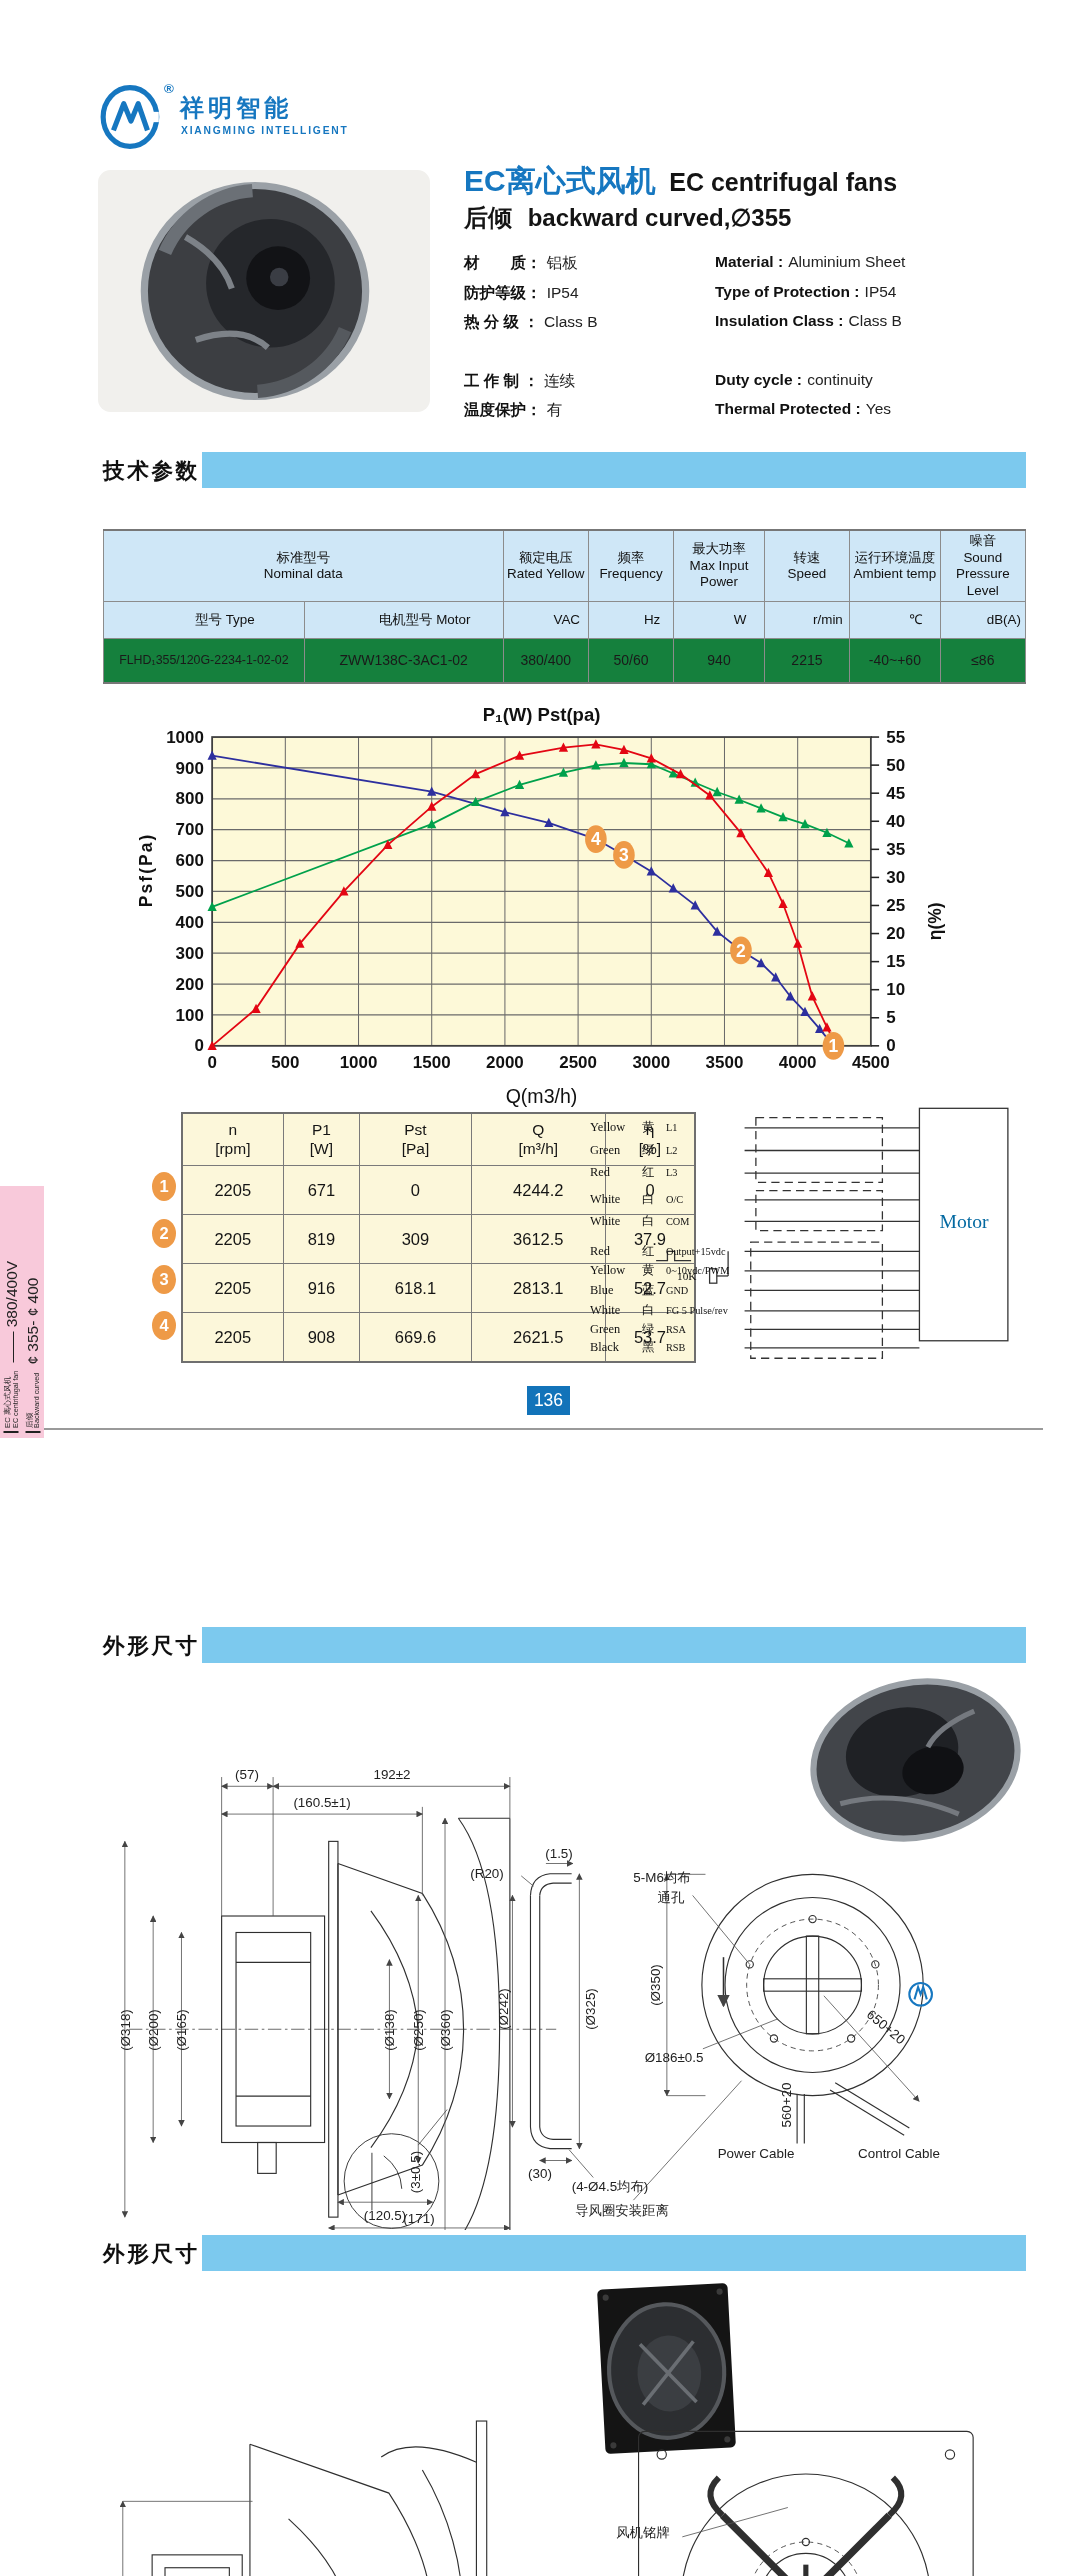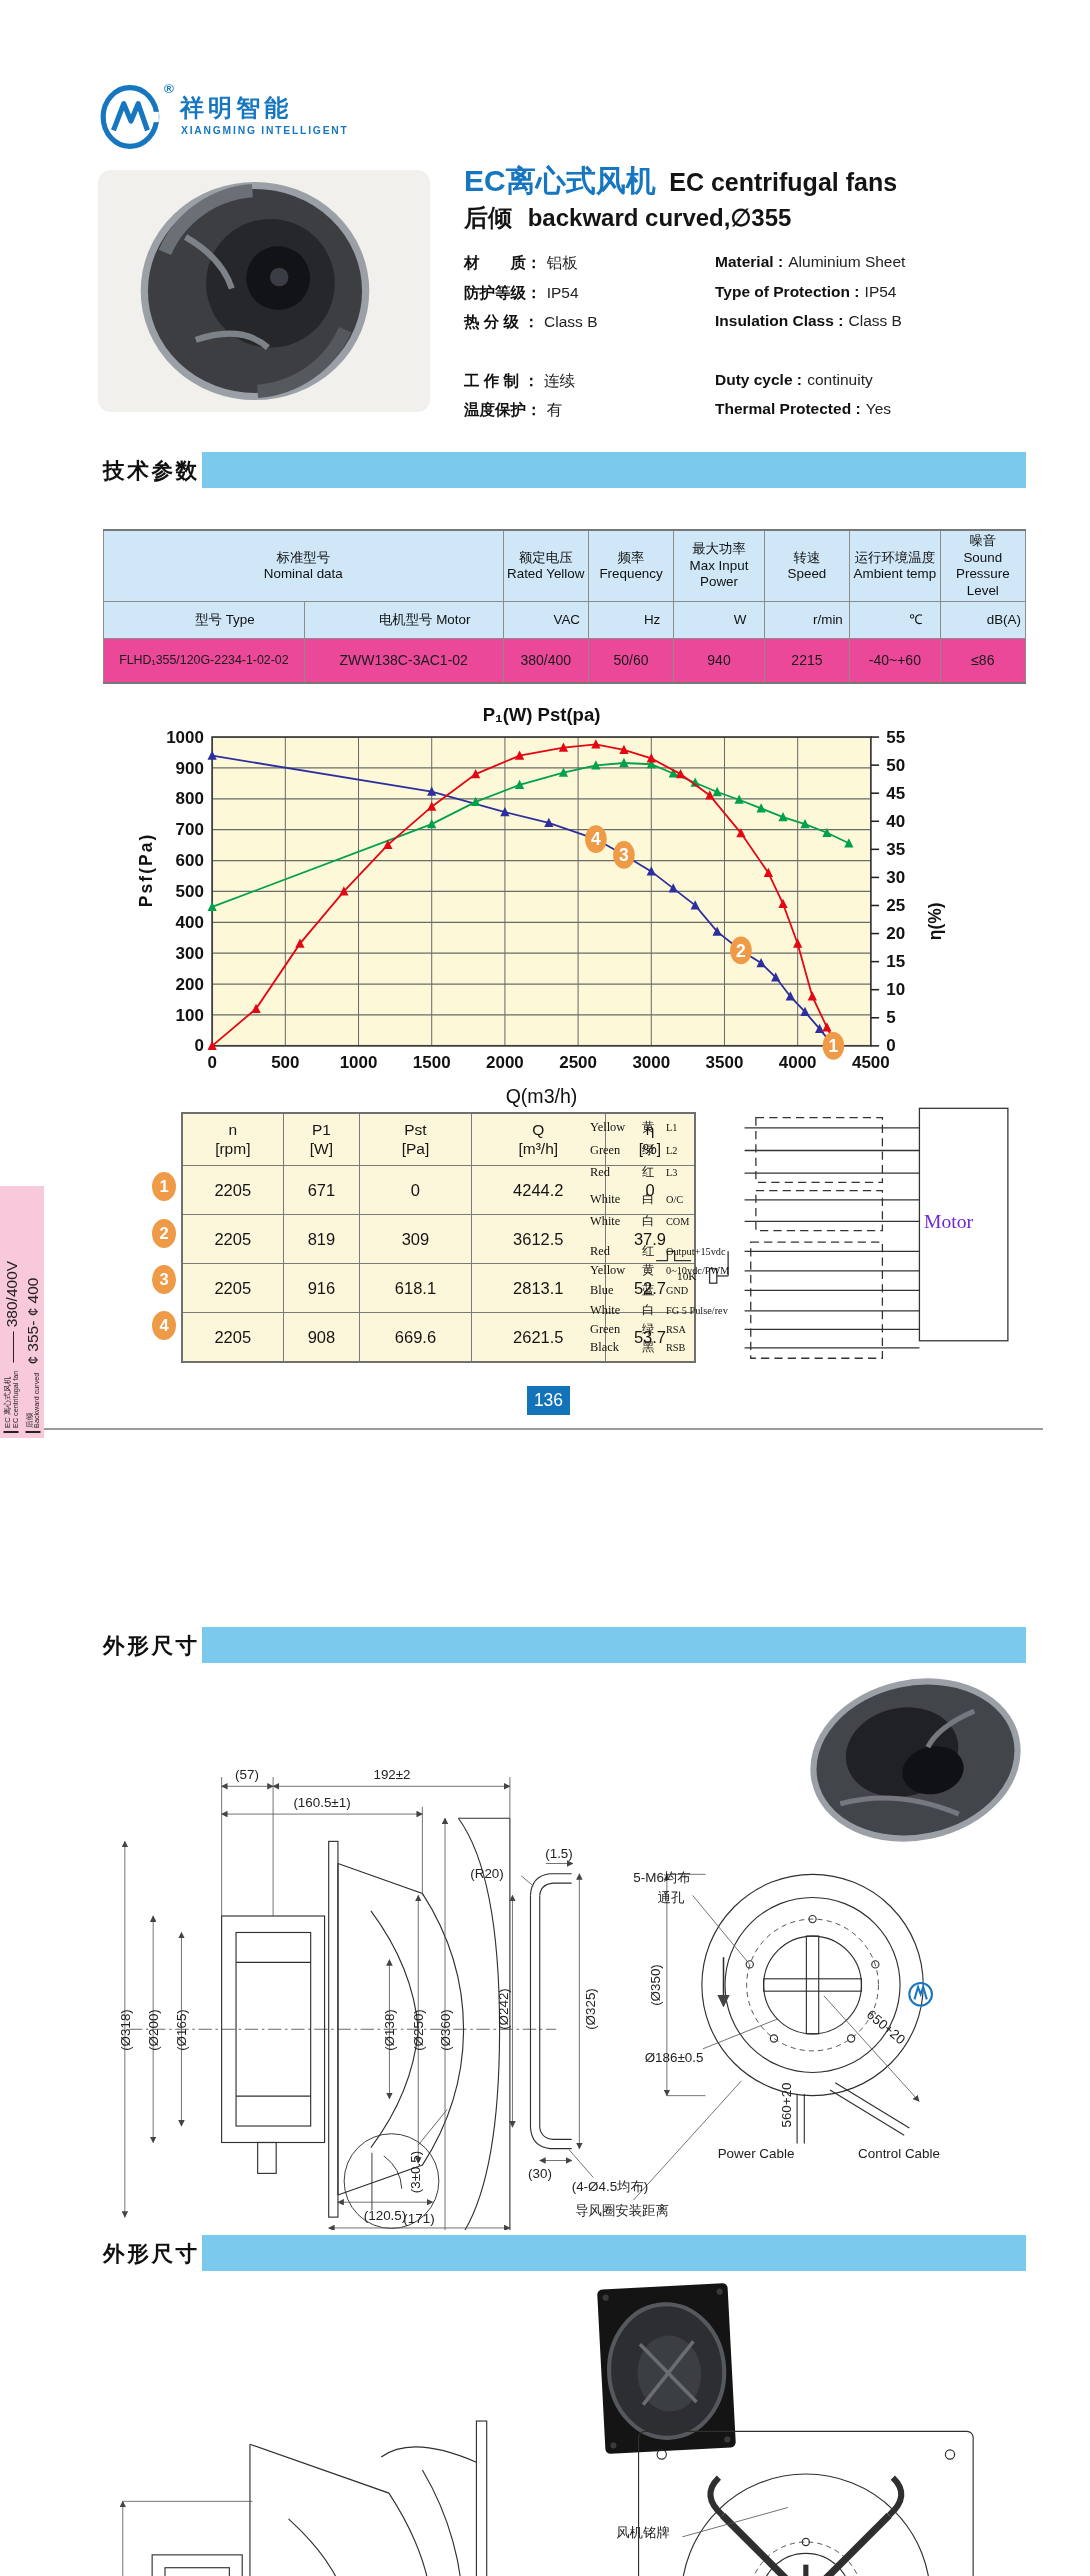--- a/index.html
+++ b/index.html
@@ -33,21 +33,21 @@
   .band{position:absolute;left:0;height:38px;width:1090px;}
   .band .bar{position:absolute;left:202px;right:64px;top:1px;bottom:1px;background:#7cc9ee;}
   .band .label{position:absolute;left:103px;top:50%;transform:translateY(-50%);
                font-size:21.6px;font-weight:bold;color:#101010;letter-spacing:2.6px;white-space:nowrap;}
 
   
   .nom-table{position:absolute;left:103px;top:529px;width:923px;border-collapse:collapse;
              border-top:2.6px solid #777;border-bottom:2.6px solid #777;}
   .nom-table td{border:1px solid #8c8c8c;text-align:center;vertical-align:middle;padding:2.1px 1px;}
   .nom-table .hd{background:#cfe7f7;font-size:13.4px;line-height:16.5px;color:#111;}
-  .nom-table .dat{background:#ec4899;font-size:14px;height:38px;}
+  .nom-table .dat{background:#15803d;font-size:14px;height:38px;}
   .nom-table .r1 td{height:58px;}
   .nom-table .r2 td{height:32px;padding-left:43px;}
   .model-cell{font-size:12.4px !important;}
 
   
   .chart-wrap{position:absolute;left:124px;top:700px;width:835px;height:422px;}
 
   
   .op-badges{position:absolute;left:152px;top:1112px;width:27px;height:247px;}
   .op-badge{position:absolute;width:24px;height:29px;border-radius:50%;background:#ee9a47;
@@ -59,22 +59,22 @@
   .op-table tbody td{height:46px;font-size:16.5px;}
 
   
   .wiring{position:absolute;left:590px;top:1097px;width:448px;height:270px;}
   .wiring svg{position:absolute;left:0;top:0;}
   .wire-row{position:absolute;left:0;width:155px;transform:translateY(-50%);
             font-family:"Liberation Serif",serif;color:#111;}
   .w-en{position:absolute;left:0;width:47px;text-align:left;font-size:12.4px;top:50%;transform:translateY(-50%);}
   .w-cn{position:absolute;left:52px;width:20.6px;font-size:12.4px;top:50%;transform:translateY(-50%);}
   .w-sig{position:absolute;left:76px;width:82px;font-size:10.3px;top:50%;transform:translateY(-50%);}
-  .w-motor{position:absolute;left:334px;top:114px;width:80px;
-           font-family:"Liberation Serif",serif;font-size:19.6px;color:#6d28d9;}
+  .w-motor{position:absolute;left:334px;top:114px;width:80px;text-align:center;
+           font-family:"Liberation Serif",serif;font-size:19.6px;color:#0369a1;}
   .w-res{position:absolute;left:87px;top:173px;font-family:"Liberation Serif",serif;font-size:11.3px;color:#111;}
 
   
   .page-num{position:absolute;left:527px;width:43px;height:29px;background:#1273b9;color:#fff;
             font-size:17.5px;display:flex;align-items:center;justify-content:center;}
   .hrline{position:absolute;left:0;height:2.1px;background:#9a9a9a;}
 
   
   .side-tab{position:absolute;width:44px;background:#f8c9da;overflow:hidden;}
   .side-tab-inner{position:absolute;left:50%;top:50%;width:242px;height:43px;

